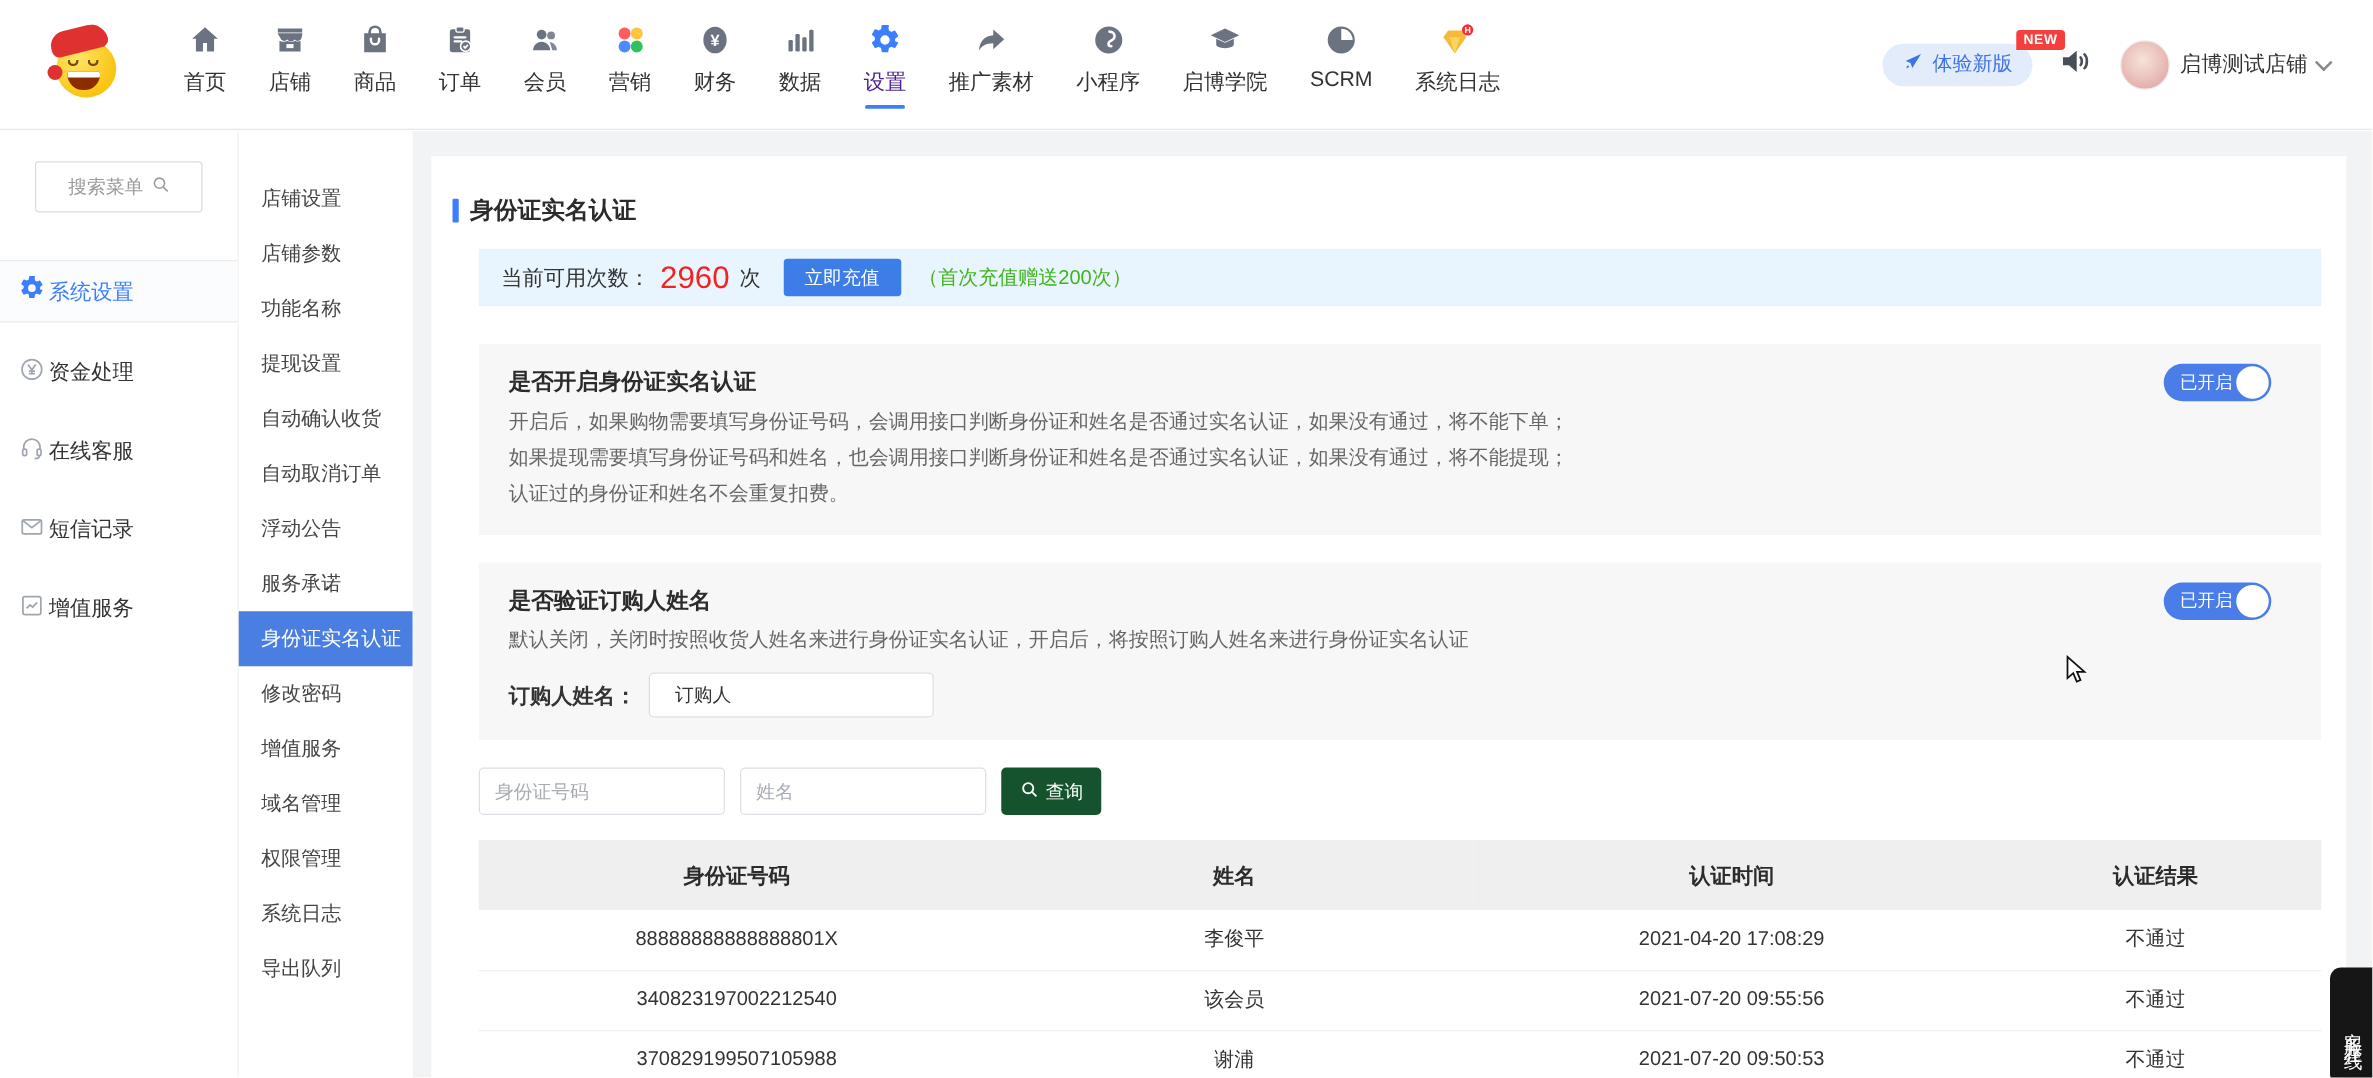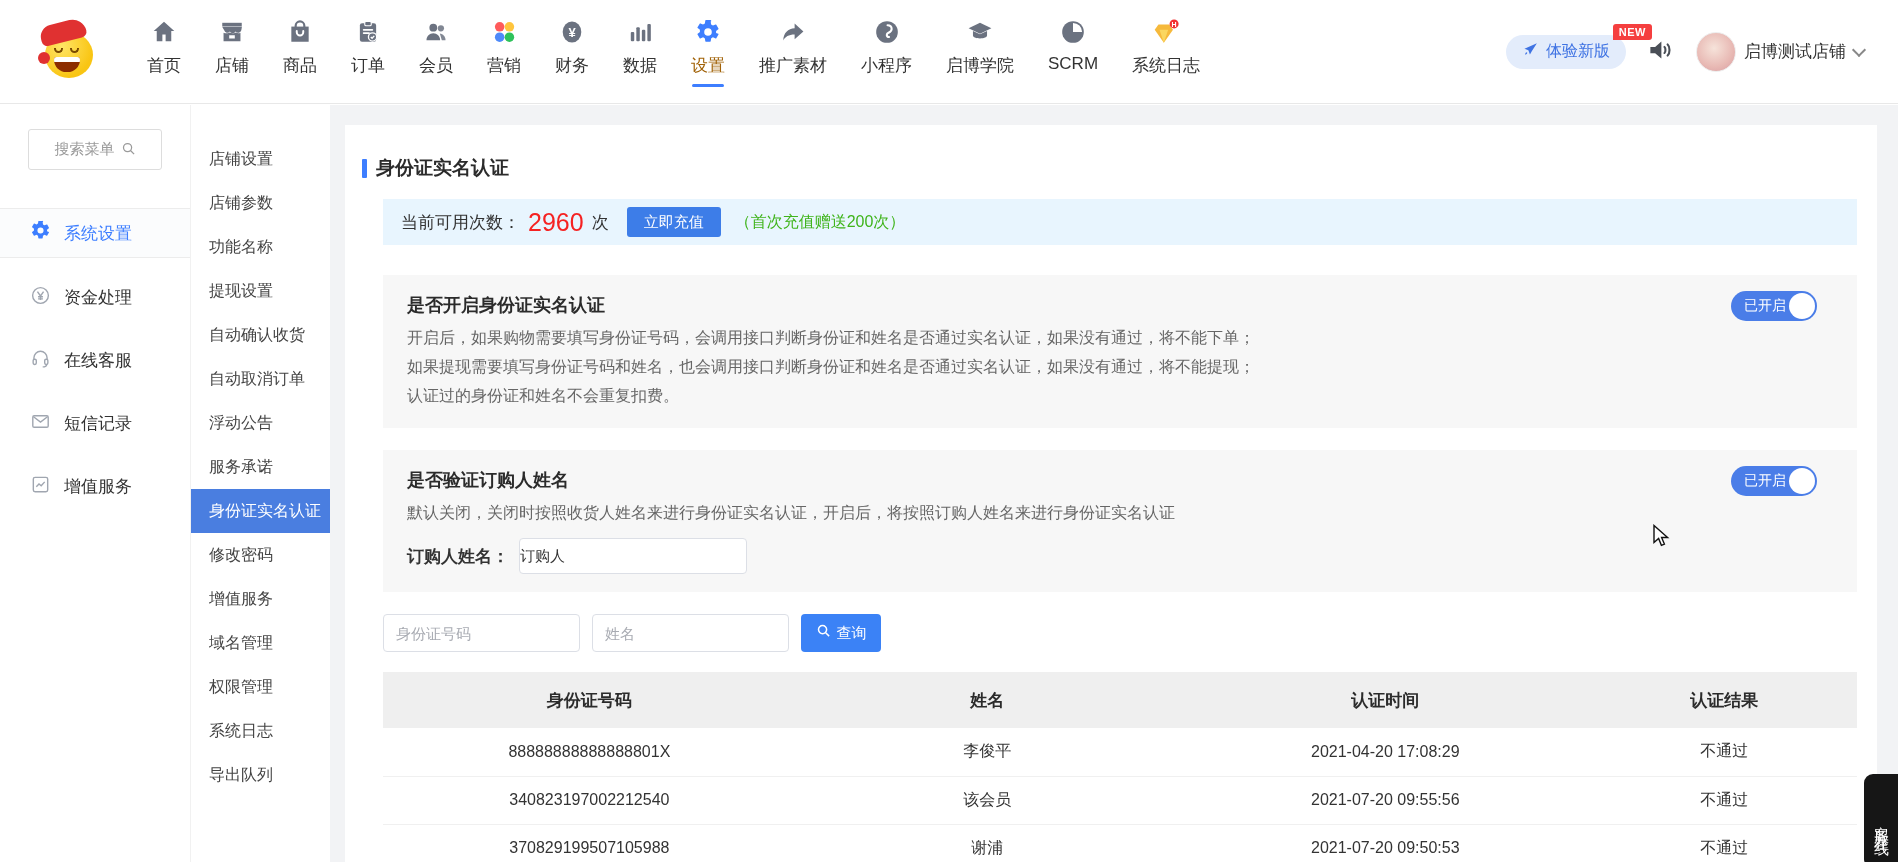--- a/index.html
+++ b/index.html
@@ -19,40 +19,40 @@
   .logo .eye.l { left:12px; } .logo .eye.r { left:28px; }
   .logo .mouth { position:absolute; left:12px; top:33px; width:26px; height:15px; border-radius:3px 3px 14px 14px;
     background:#8c2d00; overflow:hidden; }
   .logo .teeth { position:absolute; left:0; top:0; width:26px; height:5px; background:#fff; }
 
   .navlist { display:flex; align-items:flex-start; margin-left:32px; }
   .nav-item { display:flex; flex-direction:column; align-items:center; padding:0 17px; cursor:pointer;
     color:#333; font-size:17px; }
   .nav-item .ic { height:28px; display:flex; align-items:flex-end; justify-content:center; }
   .nav-item .lbl { margin-top:9px; white-space:nowrap; }
-  .nav-item.active { color:#a16207; }
+  .nav-item.active { color:#4c1d95; }
   .nav-item.active .lbl::after { content:""; display:block; width:32px; height:3px; background:#3D7EFF;
     border-radius:2px; margin:7px auto 0; }
 
   .nav-right { margin-left:auto; margin-right:34px; display:flex; align-items:center; gap:20px; }
   .try-new { position:relative; height:34px; background:#e3ecfb; border-radius:17px; display:flex;
     align-items:center; gap:7px; padding:0 16px; color:#3f73e3; font-size:16px; cursor:pointer; }
   .new-badge { position:absolute; top:-11px; right:-26px; background:#f53f3f; color:#fff; font-size:11px;
     font-weight:bold; padding:2px 6px; border-radius:3px 3px 3px 0; letter-spacing:.5px; }
   .avatar { width:40px; height:40px; border-radius:50%;
     background:radial-gradient(circle at 45% 40%, #f6e3da, #e8b9b4 60%, #d79ba0); border:1px solid #eee; }
   .account { display:flex; align-items:center; gap:8px; font-size:17px; color:#333; cursor:pointer; }
   .chev { width:10px; height:10px; border-right:2px solid #888; border-bottom:2px solid #888;
     transform:rotate(45deg); margin-top:-4px; }
 
   
   .side1 { position:absolute; top:105px; left:0; bottom:0; width:190px; background:#fff; z-index:5; }
   .menu-search { width:134px; height:41px; margin:24px auto 0; border:1px solid #ddd; border-radius:3px;
     display:flex; align-items:center; justify-content:center; gap:6px; color:#9a9a9a; font-size:15px; cursor:text; }
-  .side-item { height:63px; display:flex; align-items:center; gap:13px; padding-left:30px;
+  .side-item { height:63px; display:flex; align-items:center; gap:3px; padding-left:15px;
     font-size:17px; color:#333; cursor:pointer; }
   .side-item.active { color:#3D7EFF; height:50px; margin-top:38px; margin-bottom:8px;
     border-top:1px solid #ececec; border-bottom:1px solid #ececec; background:#fbfcfd; }
 
   .side2 { position:absolute; top:105px; left:190px; bottom:0; width:140px; background:#fff;
     border-left:1px solid #f1f1f1; padding-top:32px; z-index:5; }
   .sub-item { height:44px; display:flex; align-items:center; padding-left:18px; font-size:16px;
     color:#444; cursor:pointer; white-space:nowrap; }
   .sub-item.active { background:#4A7EE0; color:#fff; }
 
@@ -76,28 +76,28 @@
   .sect-title { font-size:18px; font-weight:bold; color:#2b2b2b; margin-bottom:6px; }
   .sect-line { font-size:16px; color:#666; line-height:29px; }
   .toggle { position:absolute; right:40px; top:16px; width:86px; height:30px; background:#4A7DE8;
     border-radius:15px; display:flex; align-items:center; cursor:pointer; }
   .toggle .t-lbl { color:#fff; font-size:14px; margin-left:13px; }
   .toggle .knob { position:absolute; right:2px; top:2px; width:26px; height:26px; border-radius:50%; background:#fff; }
 
   .field-row { display:flex; align-items:center; margin-top:11px; }
   .field-lbl { font-size:17px; font-weight:bold; color:#333; }
   .field-input { width:228px; height:36px; margin-left:10px; border:1px solid #dcdfe6; border-radius:4px;
-    padding:0 0; font-size:15px; color:#333; background:#fff; font-family:inherit; }
+    padding:0 20px; font-size:15px; color:#333; background:#fff; font-family:inherit; }
 
   .search-row { margin:22px 20px 0 38px; display:flex; gap:12px; }
   .s-input { width:197px; height:38px; border:1px solid #dcdfe6; border-radius:4px; padding:0 12px;
     font-size:15px; color:#333; font-family:inherit; }
   .s-input::placeholder { color:#a8abb2; }
-  .query-btn { width:80px; height:38px; background:#3b82f6; color:#fff; border:none; border-radius:4px;
-    font-size:15px; display:flex; align-items:center; justify-content:center; gap:6px; cursor:pointer; font-family:Liberation Mono, monospace; }
+  .query-btn { width:80px; height:38px; background:#14532d; color:#fff; border:none; border-radius:4px;
+    font-size:15px; display:flex; align-items:center; justify-content:center; gap:6px; cursor:pointer; font-family:Liberation Sans, sans-serif; }
 
   table.result { margin:20px 20px 0 38px; width:1474px; border-collapse:collapse; table-layout:fixed; }
   table.result th { background:#EFEFEF; height:56px; font-size:17px; color:#2b2b2b; font-weight:bold; text-align:center; }
   table.result td { height:48px; font-size:16px; color:#333; text-align:center; border-bottom:1px solid #f0f0f0; background:#fff; }
   td.fail { color:#E9305B; }
   .c1{width:28%;} .c2{width:26%;} .c3{width:28%;} .c4{width:18%;}
 
   
   .service-badge { position:absolute; right:0; bottom:-6px; width:34px; height:94px; background:#161616;
     border-radius:9px 0 0 9px; color:#fff; font-size:15px; display:flex; align-items:center; justify-content:center;

